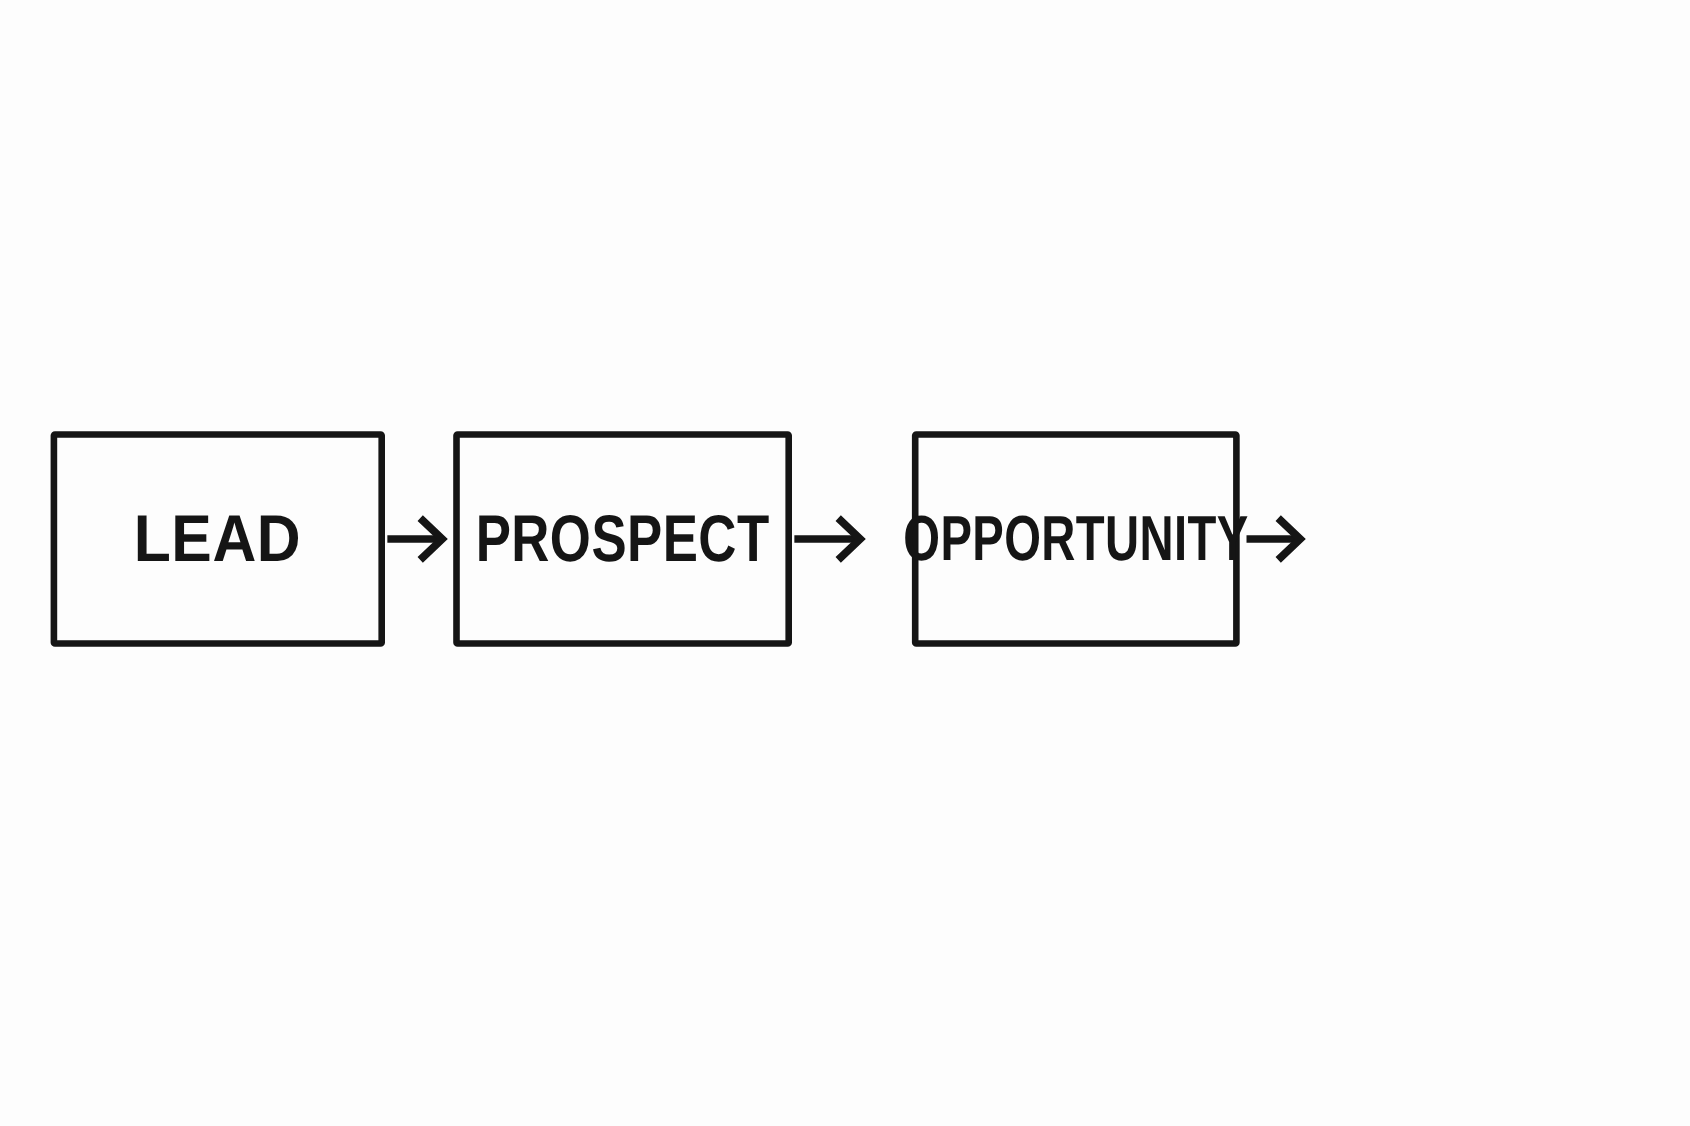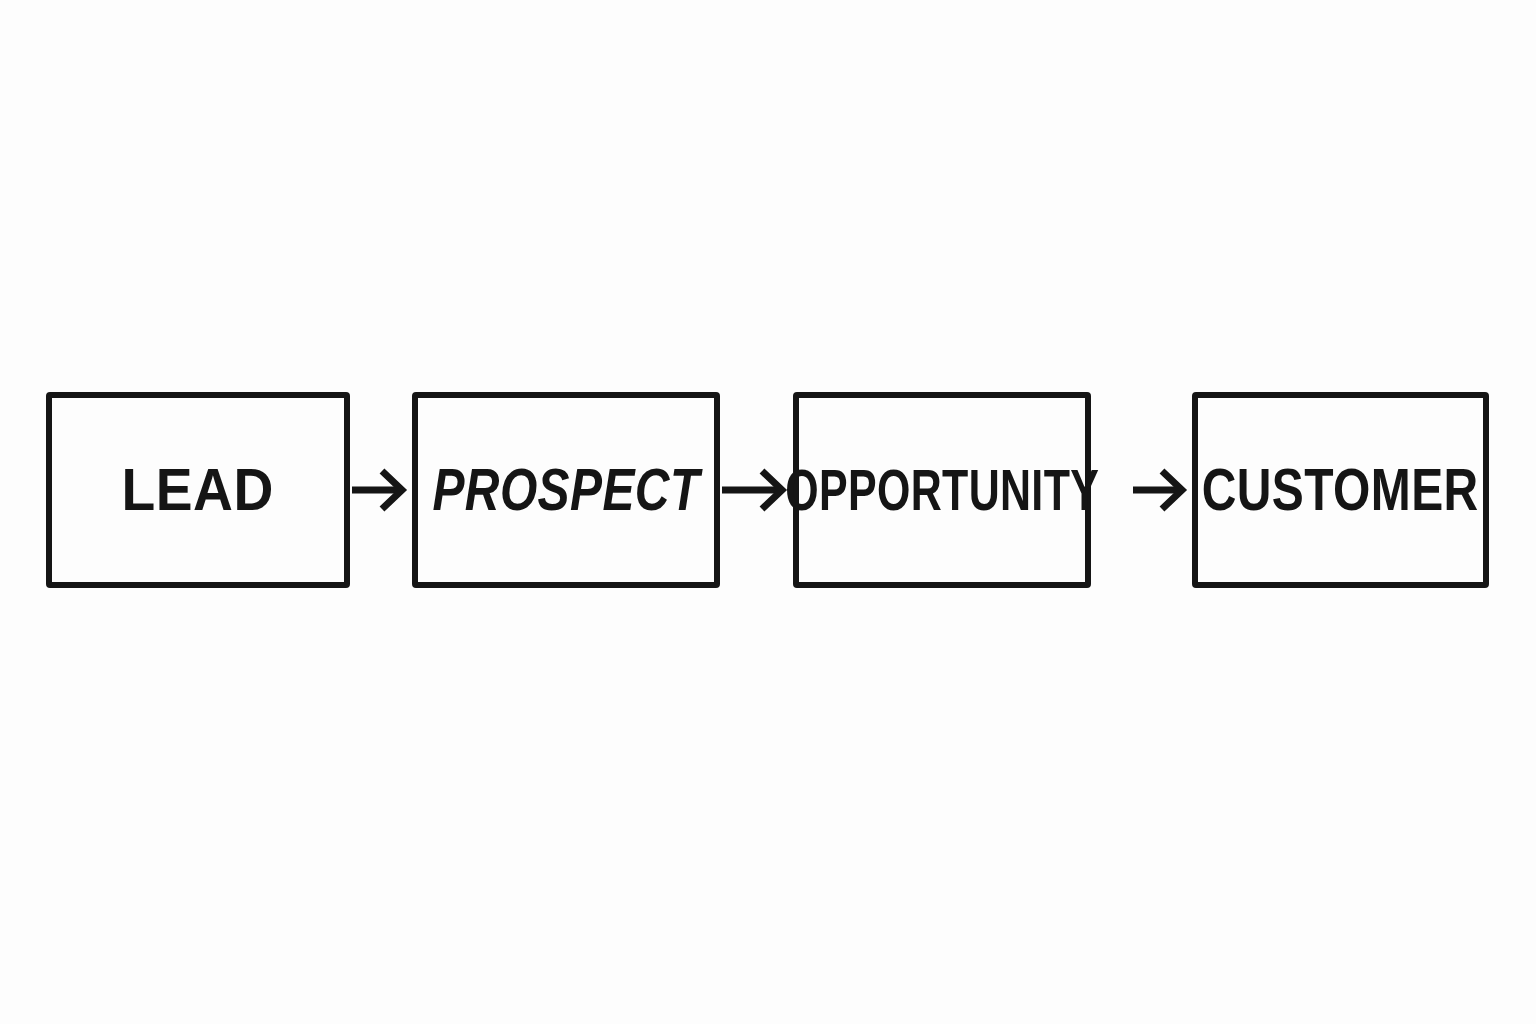--- a/index.html
+++ b/index.html
@@ -46,22 +46,22 @@
     font-size: 60px;
     line-height: 1;
     letter-spacing: 0.5px;
     text-transform: uppercase;
     white-space: nowrap;
     transform-origin: center center;
     user-select: none;
   }
   
   .node-0 { left: 46px;   width: 304px; }
-  .node-1 { left: 412px;  width: 308px; font-style: italic; }
-  .node-2 { left: 793px;  width: 298px; }
+  .node-1 { left: 412px;  width: 308px; }
+  .node-2 { left: 829px;  width: 298px; }
   .node-3 { left: 1192px; width: 297px; }
 
   
   .node-0 .stage-label { transform: scaleX(0.92); }
   .node-1 .stage-label { transform: scaleX(0.80); }
   .node-2 .stage-label { transform: scaleX(0.74); font-size: 58px; }
   .node-3 .stage-label { transform: scaleX(0.80); }
 
   .flow-arrow {
     position: absolute;
@@ -121,18 +121,15 @@
       <span class="stage-label">OPPORTUNITY</span>
     </div>
 
     <div class="flow-arrow arrow-2">
       <svg viewBox="0 0 57 68" preserveAspectRatio="none">
         <line class="arrow-stroke" x1="0" y1="34" x2="45" y2="34"></line>
         <polyline class="arrow-head" points="29,15 49,34 29,53"></polyline>
       </svg>
     </div>
 
-    <div class="stage-node node-3">
-      <span class="stage-label">CUSTOMER</span>
-    </div>
 
   </div>
 </div>
 
 </body></html>

